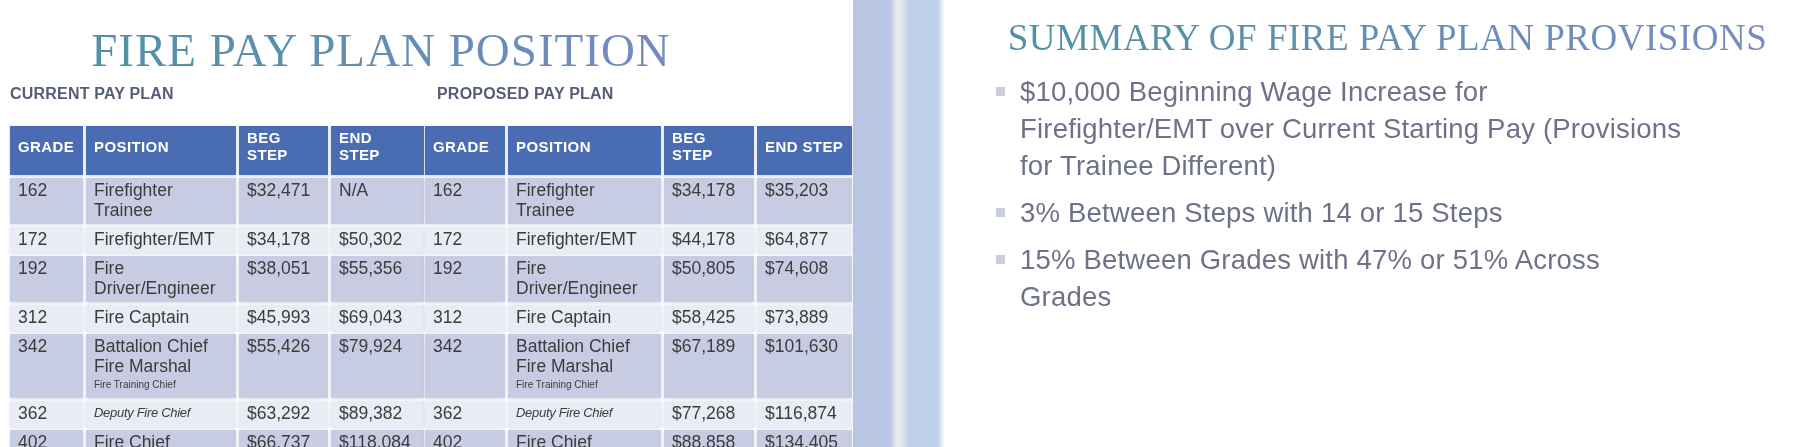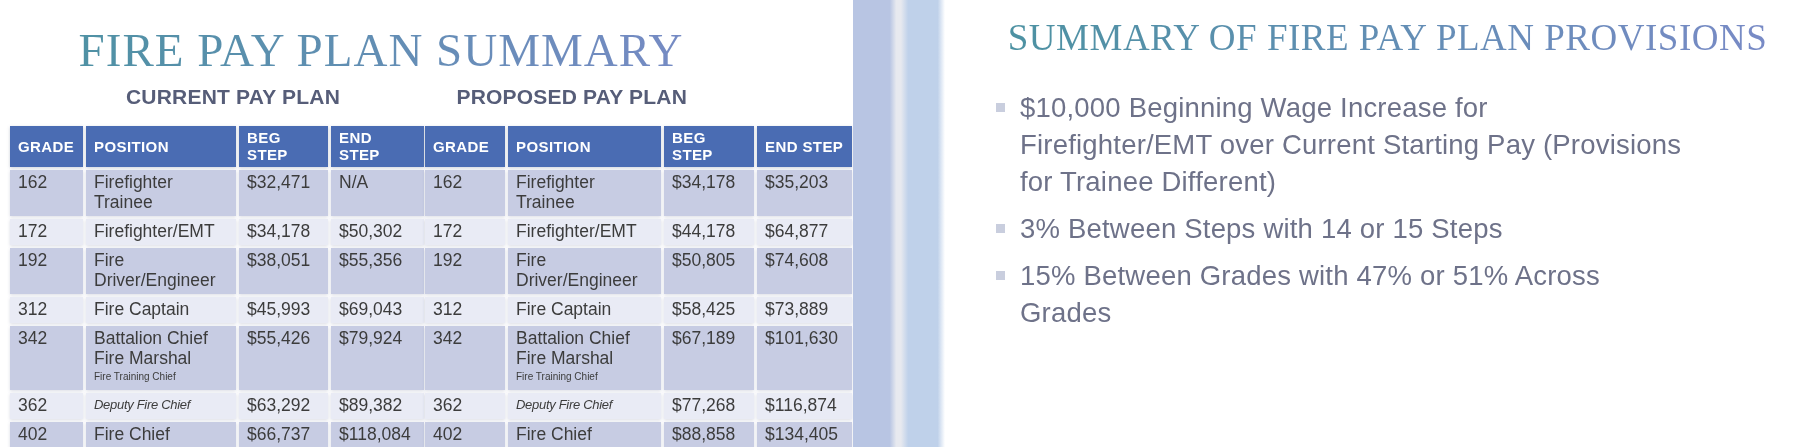--- a/index.html
+++ b/index.html
@@ -9,35 +9,35 @@
   }
 
   
   .main-title {
     position:absolute; left:0; top:26px; width:762px; margin:0;
     text-align:center; font-family:"Liberation Serif", serif;
     font-size:47px; font-weight:400; letter-spacing:1px; line-height:1.05;
     background:linear-gradient(90deg, var(--title_start), var(--title_end));
     -webkit-background-clip:text; background-clip:text; color:transparent;
   }
-  .caption { position:absolute; top:85px; margin:0; text-align:right;
-    font-size:21px; font-weight:bold; letter-spacing:0.2px; color:var(--caption_text); }
+  .caption { position:absolute; top:85px; margin:0; text-align:left;
+    font-size:16px; font-weight:bold; letter-spacing:0.2px; color:var(--caption_text); }
   .caption.current  { left:10px;  width:330px; }
   .caption.proposed { left:437px; width:250px; }
 
   table.paytable {
     position:absolute; top:123px; border-collapse:separate; border-spacing:3px;
     table-layout:fixed;
   }
   table.paytable.current  { left:7px;  }
   table.paytable.proposed { left:422px; }
   .paytable th {
     background:var(--header_bg); color:var(--header_text);
     font-size:15px; font-weight:bold; letter-spacing:0.4px;
-    text-align:left; padding:3px 8px 4px 8px; line-height:17px;
+    text-align:left; padding:3px 8px 12px 8px; line-height:17px;
     box-shadow:0 1px 3px rgba(110,120,150,0.35);
   }
   .paytable td {
     font-size:17.5px; color:var(--cell_text); vertical-align:top;
     padding:2px 8px 4px 8px; line-height:20px;
     box-shadow:0 1px 3px rgba(110,120,150,0.25);
   }
   .paytable tr.dark  td { background:var(--row_dark); }
   .paytable tr.light td { background:var(--row_light); }
   .pos-line  { font-size:17.5px; line-height:20px; }
@@ -56,36 +56,36 @@
 
   
   .right-section { position:absolute; left:941px; top:0; width:853px; height:447px;padding-left:20px; }
   .provisions-title {
     margin:18px 0 0 0; text-align:center;
     font-family:"Liberation Serif", serif; font-size:37px; font-weight:400;
     letter-spacing:0.5px; line-height:1.1;
     background:linear-gradient(90deg, var(--title_start), var(--title_end));
     -webkit-background-clip:text; background-clip:text; color:transparent;
   }
-  ul.provisions { list-style:none; margin:30px 30px 0 33px; padding:0; }
+  ul.provisions { list-style:none; margin:14px 30px 0 33px; padding:0; }
   ul.provisions li {
     position:relative; padding-left:26px; margin-bottom:10px;
     font-size:27.5px; line-height:37px; color:var(--bullet_text); letter-spacing:0.2px;
   }
   ul.provisions li::before {
     content:""; position:absolute; left:2px; top:14px; width:9px; height:9px;
     background:var(--bullet_marker);
   }
 </style>
 </head>
 <body>
 
 <div class="canvas">
 
-  <h1 class="main-title">FIRE PAY PLAN SUMMARY</h1>
+  <h1 class="main-title">FIRE PAY PLAN POSITION</h1>
 
   <p class="caption current">CURRENT PAY PLAN</p>
   <p class="caption proposed">PROPOSED PAY PLAN</p>
 
   <table class="paytable current" id="table-0">
       <colgroup>
         <col style="width: 73px;">
         <col style="width: 150px;">
         <col style="width: 89px;">
         <col style="width: 93px;">

